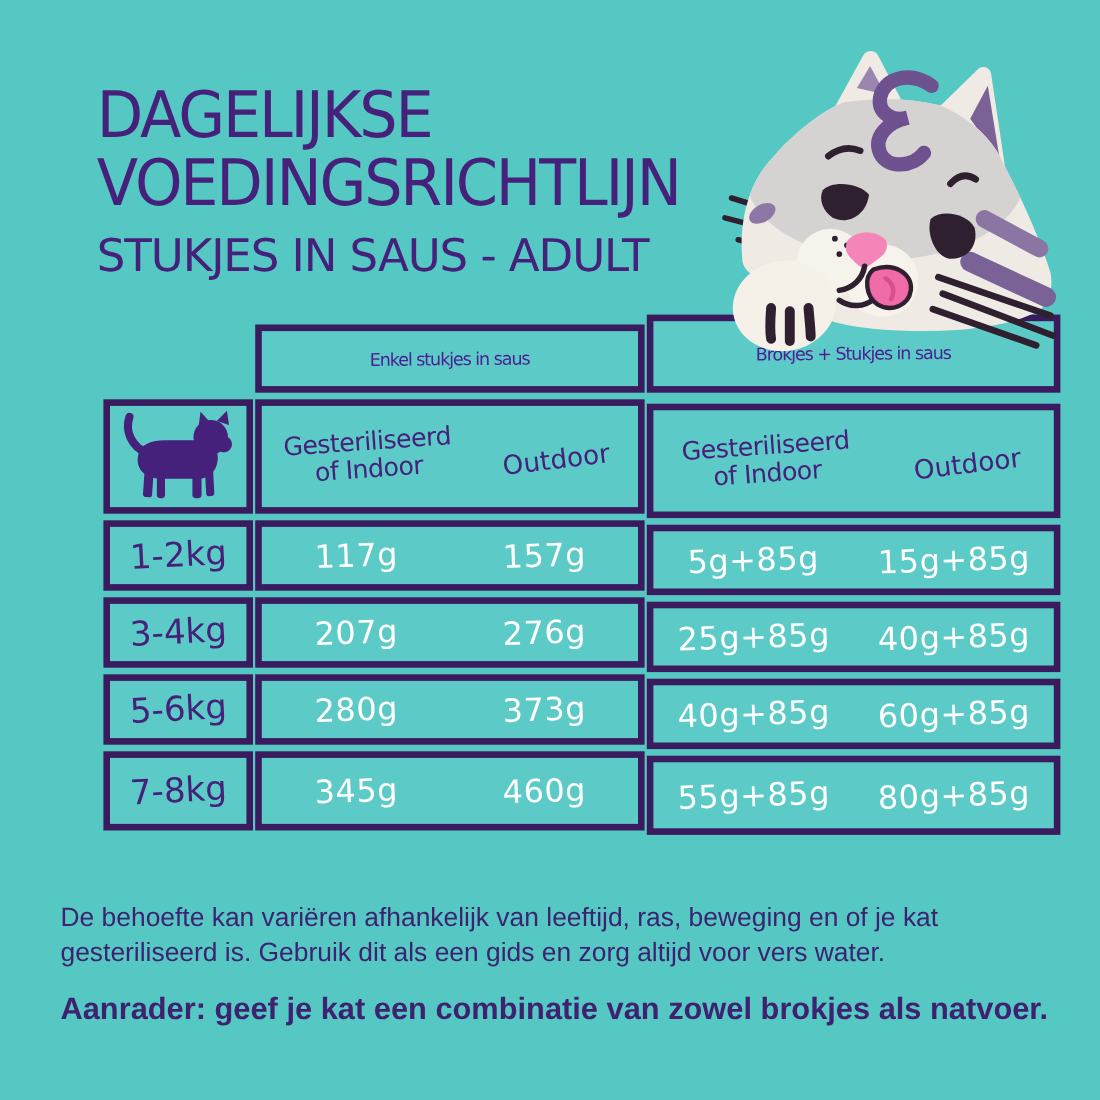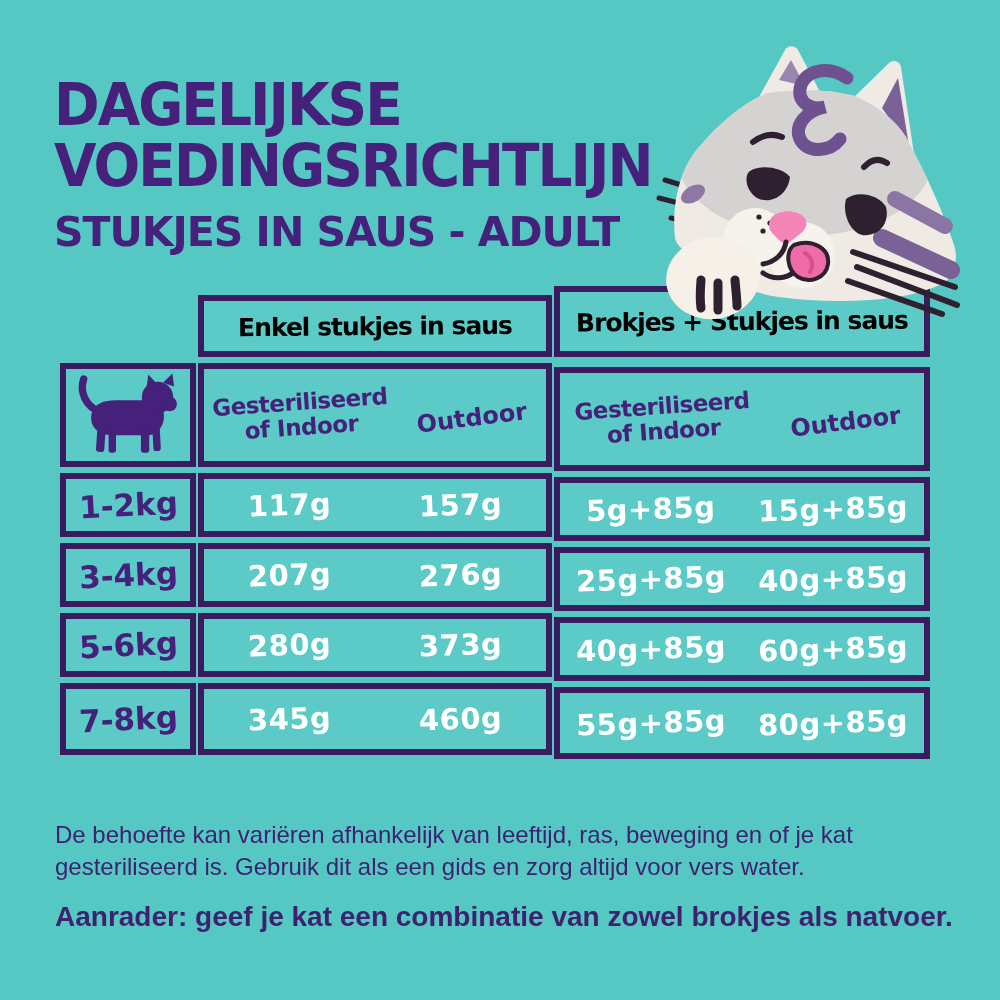--- a/index.html
+++ b/index.html
@@ -3,21 +3,21 @@
 <meta charset="utf-8">
 <style>
   html,body{margin:0;padding:0;}
   body{
     width:1000px;height:1000px;
     background:#55C8C4;
     font-family:"Liberation Sans", sans-serif;
     position:relative;
     overflow:hidden;
   }
-  .disp{font-family:"DejaVu Sans", sans-serif;font-weight:bold;}
+  .disp{font-family:"DejaVu Sans", sans-serif;font-weight:normal;margin-left:34px;}
 
   
   .heading{position:absolute;left:54px;top:74px;color:#46217B;}
   .title{font-size:55px;line-height:58px;letter-spacing:-2px;transform:scaleY(1.06);transform-origin:left top;}
   .subtitle{font-size:41px;letter-spacing:-1px;margin-top:18px;}
 
   
   .ftable{
     position:absolute;left:60px;top:295px;
     display:grid;
@@ -25,21 +25,21 @@
     grid-template-rows:62px 104px 64px 64px 64px 72px;
     column-gap:2px;row-gap:6px;
     z-index:1;
   }
   .cell{background:#5CCAC6;border:6px solid #3A1C5E;box-sizing:border-box;}
   .spacer{background:transparent;border:none;}
   .c3{transform:translateY(4px);}
   .c3h{margin-top:-9px;}
 
   .ghead{display:flex;align-items:center;justify-content:center;
-         color:#000000;font-size:25px;letter-spacing:-1px;}
+         color:#4c1d95;font-size:16px;letter-spacing:-1px;}
   .ghead span{transform:rotate(-0.5deg);}
 
   .subcell{display:flex;align-items:center;}
   .sterblock{flex:1.3;text-align:center;color:#46217B;font-size:23px;line-height:1.08;
              transform:rotate(-4deg);letter-spacing:-0.5px;}
   .outblock{flex:1;text-align:center;color:#46217B;font-size:24px;
             transform:rotate(-7deg) translateY(3px);}
 
   .iconcell{display:flex;align-items:center;justify-content:center;}
 

